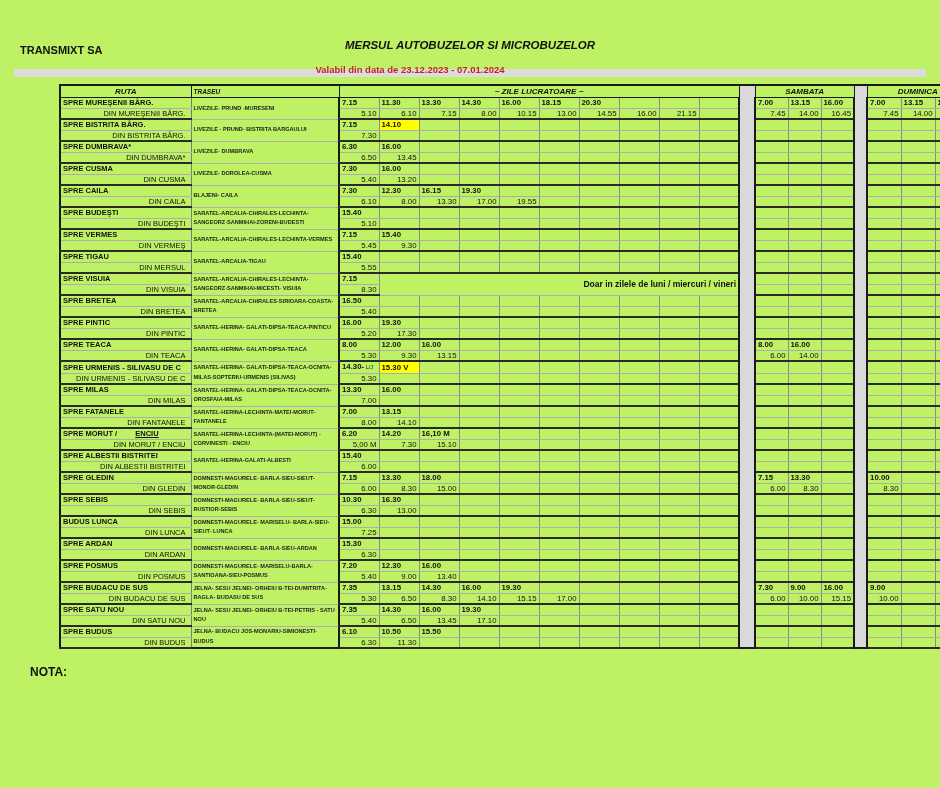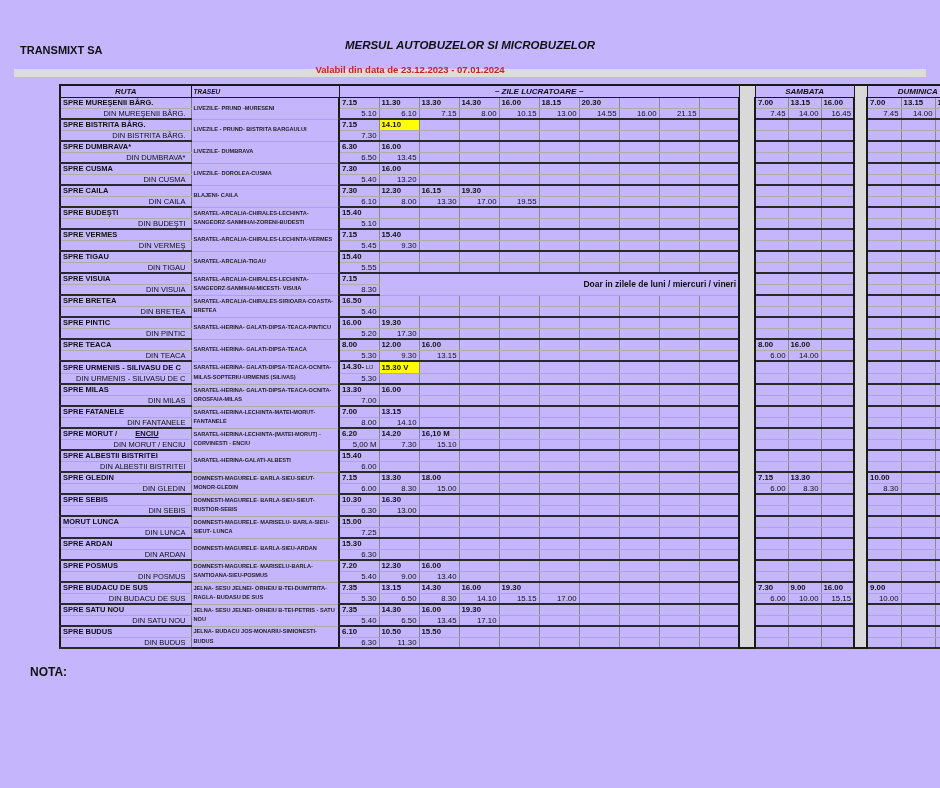--- a/index.html
+++ b/index.html
@@ -1,17 +1,17 @@
 <!DOCTYPE html>
 <html><head>
 <meta charset="utf-8">
 <style>
   html,body{margin:0;padding:0;}
   body{width:940px;height:788px;background:#fdfdfd;font-family:"Liberation Sans",sans-serif;color:#111;}
-  .page{position:relative;width:940px;height:788px;background:#c4b5fd;overflow:hidden;}
+  .page{position:relative;width:940px;height:788px;background:#bef264;overflow:hidden;}
 
   .company{position:absolute;left:20px;top:44px;font-size:11px;font-weight:bold;}
   .doc-title{position:absolute;left:0;top:39px;width:940px;text-align:center;font-size:11.5px;font-weight:bold;font-style:italic;}
   .validity-band{position:absolute;left:14px;top:69px;width:912px;height:8px;background:#dcdcdc;}
   .validity{position:absolute;left:0;top:64px;width:820px;text-align:center;font-size:9.5px;font-weight:bold;color:#c9211e;z-index:2;}
 
   table.tt{position:absolute;left:14px;top:84px;width:909px;border-collapse:collapse;table-layout:fixed;
            border:2px solid #1a1a1a;margin-left:45px;}
   table.tt td,table.tt th{overflow:hidden;padding:0 2px;}
 
@@ -390,21 +390,21 @@
           <td class="gap" rowspan="2"></td>
           <td class="time go-t sec-start"></td>
           <td class="time go-t"></td>
           <td class="time go-t"></td>
           <td class="gap" rowspan="2"></td>
           <td class="time go-t sec-start"></td>
           <td class="time go-t"></td>
           <td class="time go-t"></td>
         </tr>
         <tr class="ret">
-          <td class="ruta from">DIN  TIGAU</td>
+          <td class="ruta from">DIN  MERSUL</td>
           <td class="time ret-t sec-start">5.55</td>
           <td class="time ret-t"></td>
           <td class="time ret-t"></td>
           <td class="time ret-t"></td>
           <td class="time ret-t"></td>
           <td class="time ret-t"></td>
           <td class="time ret-t"></td>
           <td class="time ret-t"></td>
           <td class="time ret-t"></td>
           <td class="time ret-t"></td>
@@ -843,21 +843,21 @@
           <td class="time ret-t"></td>
           <td class="time ret-t"></td>
           <td class="time ret-t sec-start"></td>
           <td class="time ret-t"></td>
           <td class="time ret-t"></td>
           <td class="time ret-t sec-start"></td>
           <td class="time ret-t"></td>
           <td class="time ret-t"></td>
         </tr>
         <tr class="go">
-          <td class="ruta to">MORUT LUNCA</td>
+          <td class="ruta to">BUDUS LUNCA</td>
           <td class="traseu" rowspan="2">DOMNESTI-MAGURELE- MARISELU- BARLA-SIEU-SIEUT- LUNCA</td>
           <td class="time go-t sec-start">15.00</td>
           <td class="time go-t"></td>
           <td class="time go-t"></td>
           <td class="time go-t"></td>
           <td class="time go-t"></td>
           <td class="time go-t"></td>
           <td class="time go-t"></td>
           <td class="time go-t"></td>
           <td class="time go-t"></td>

